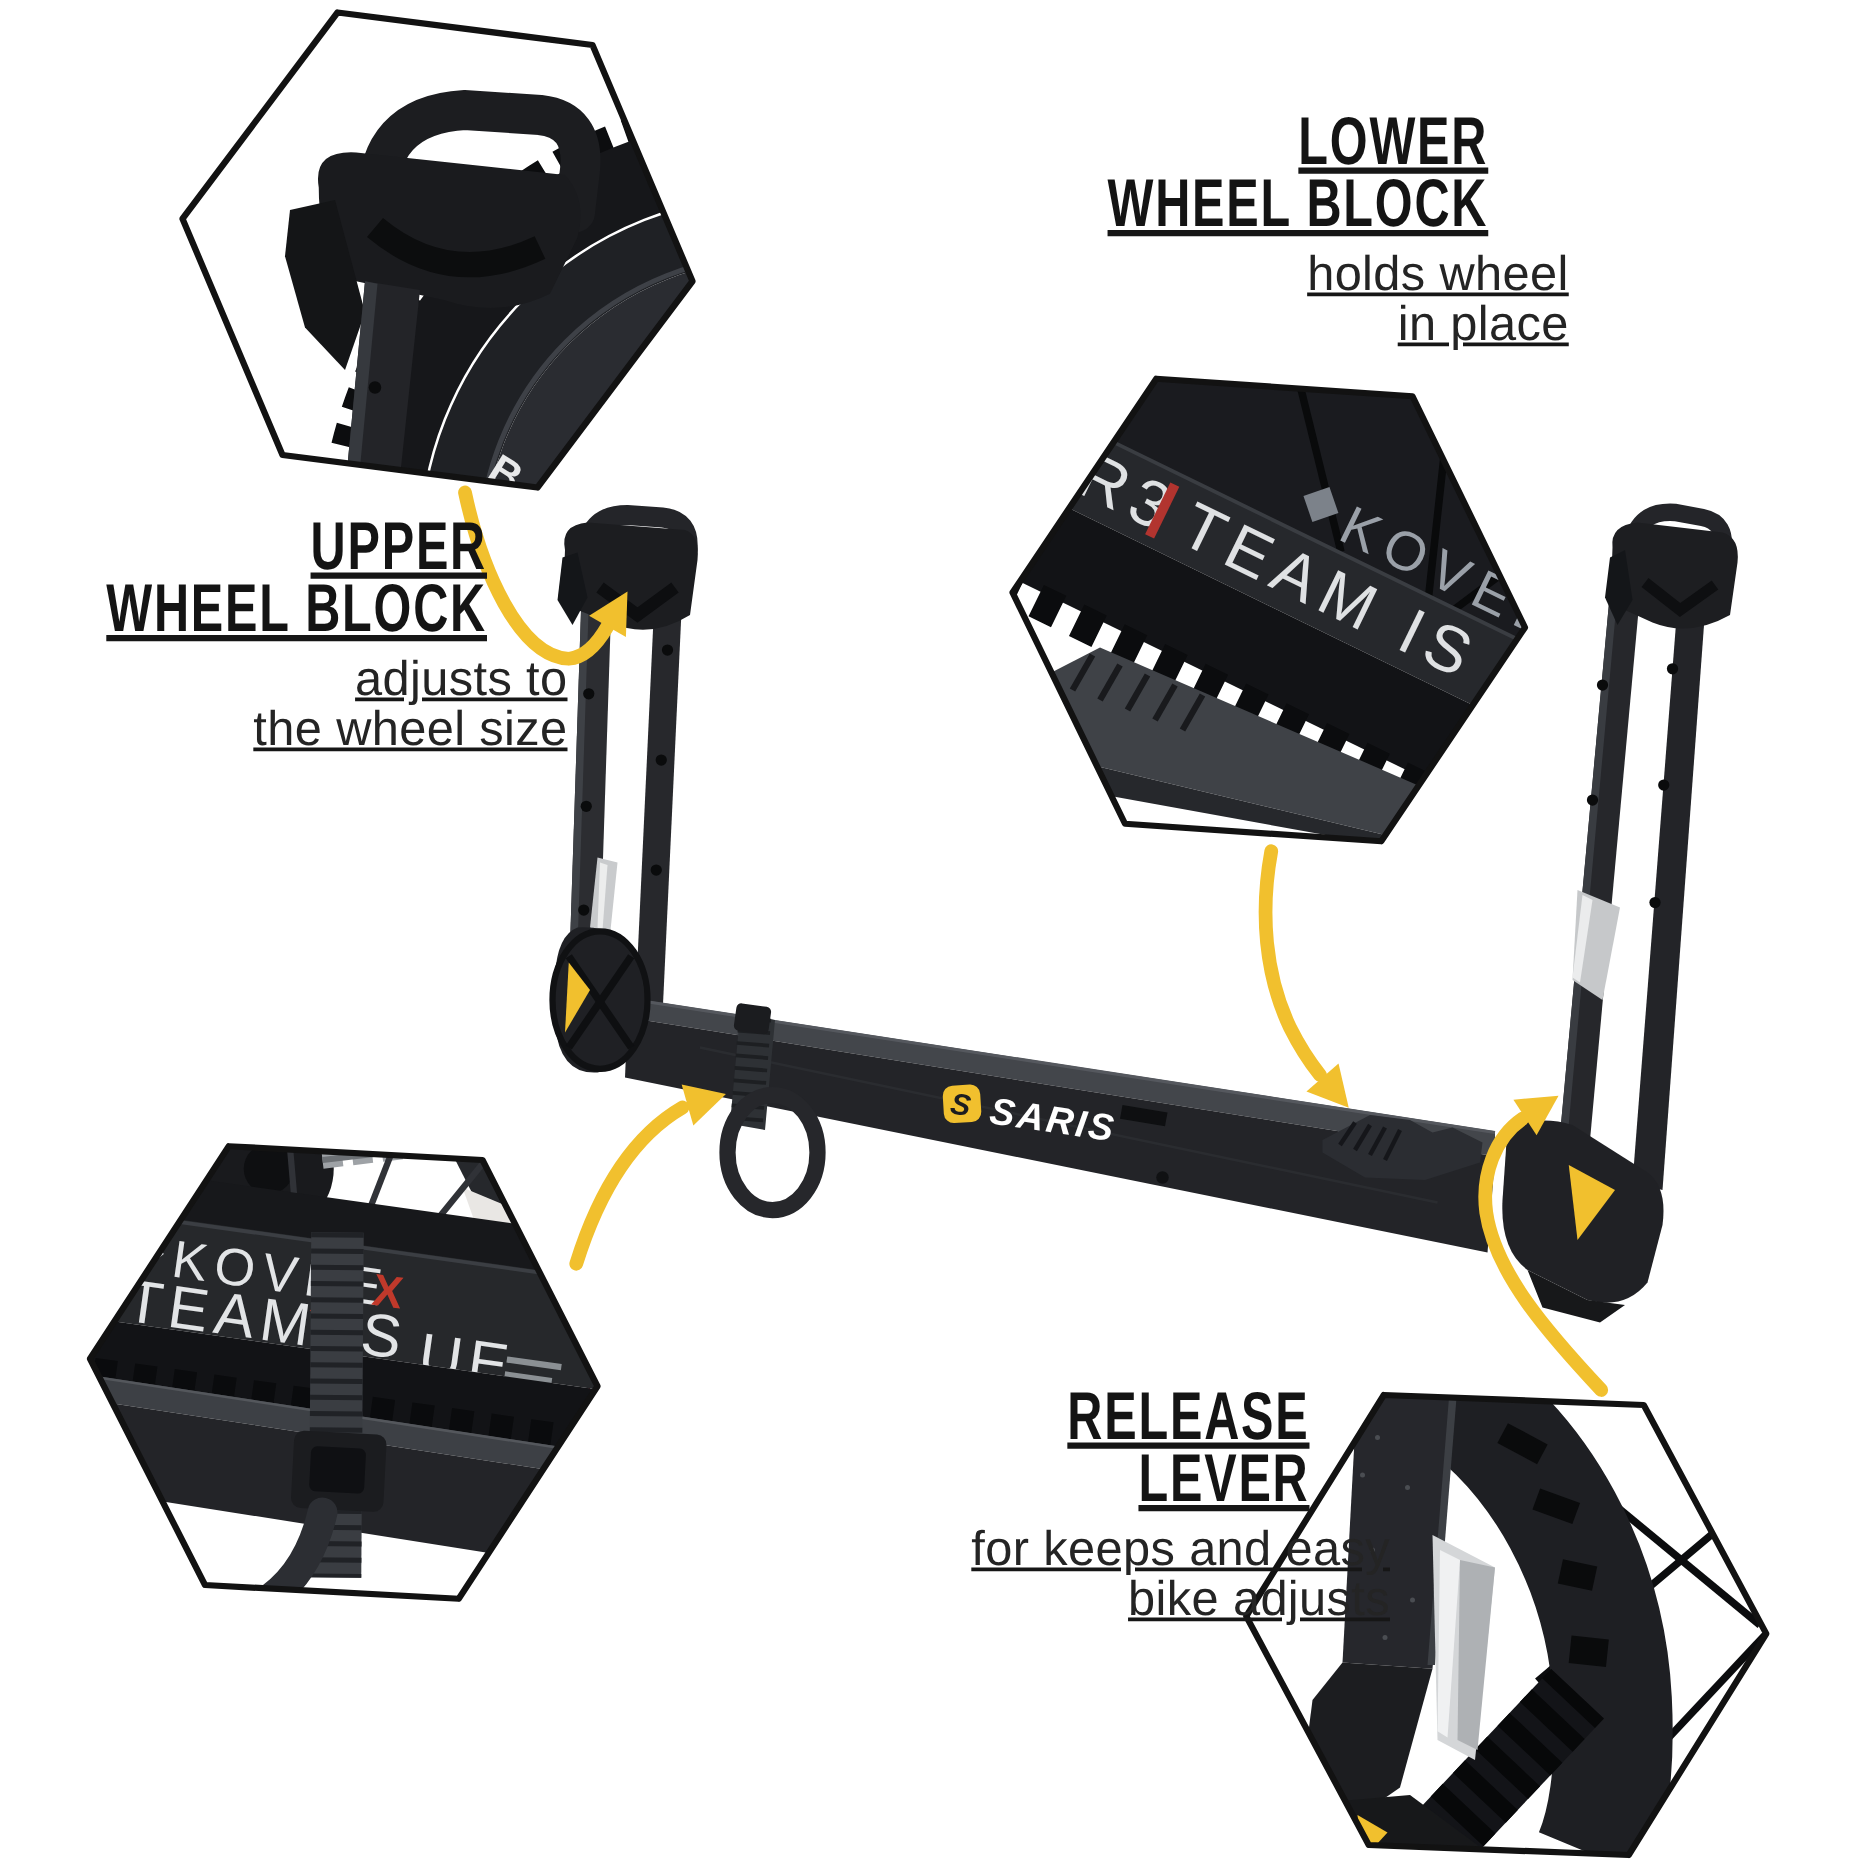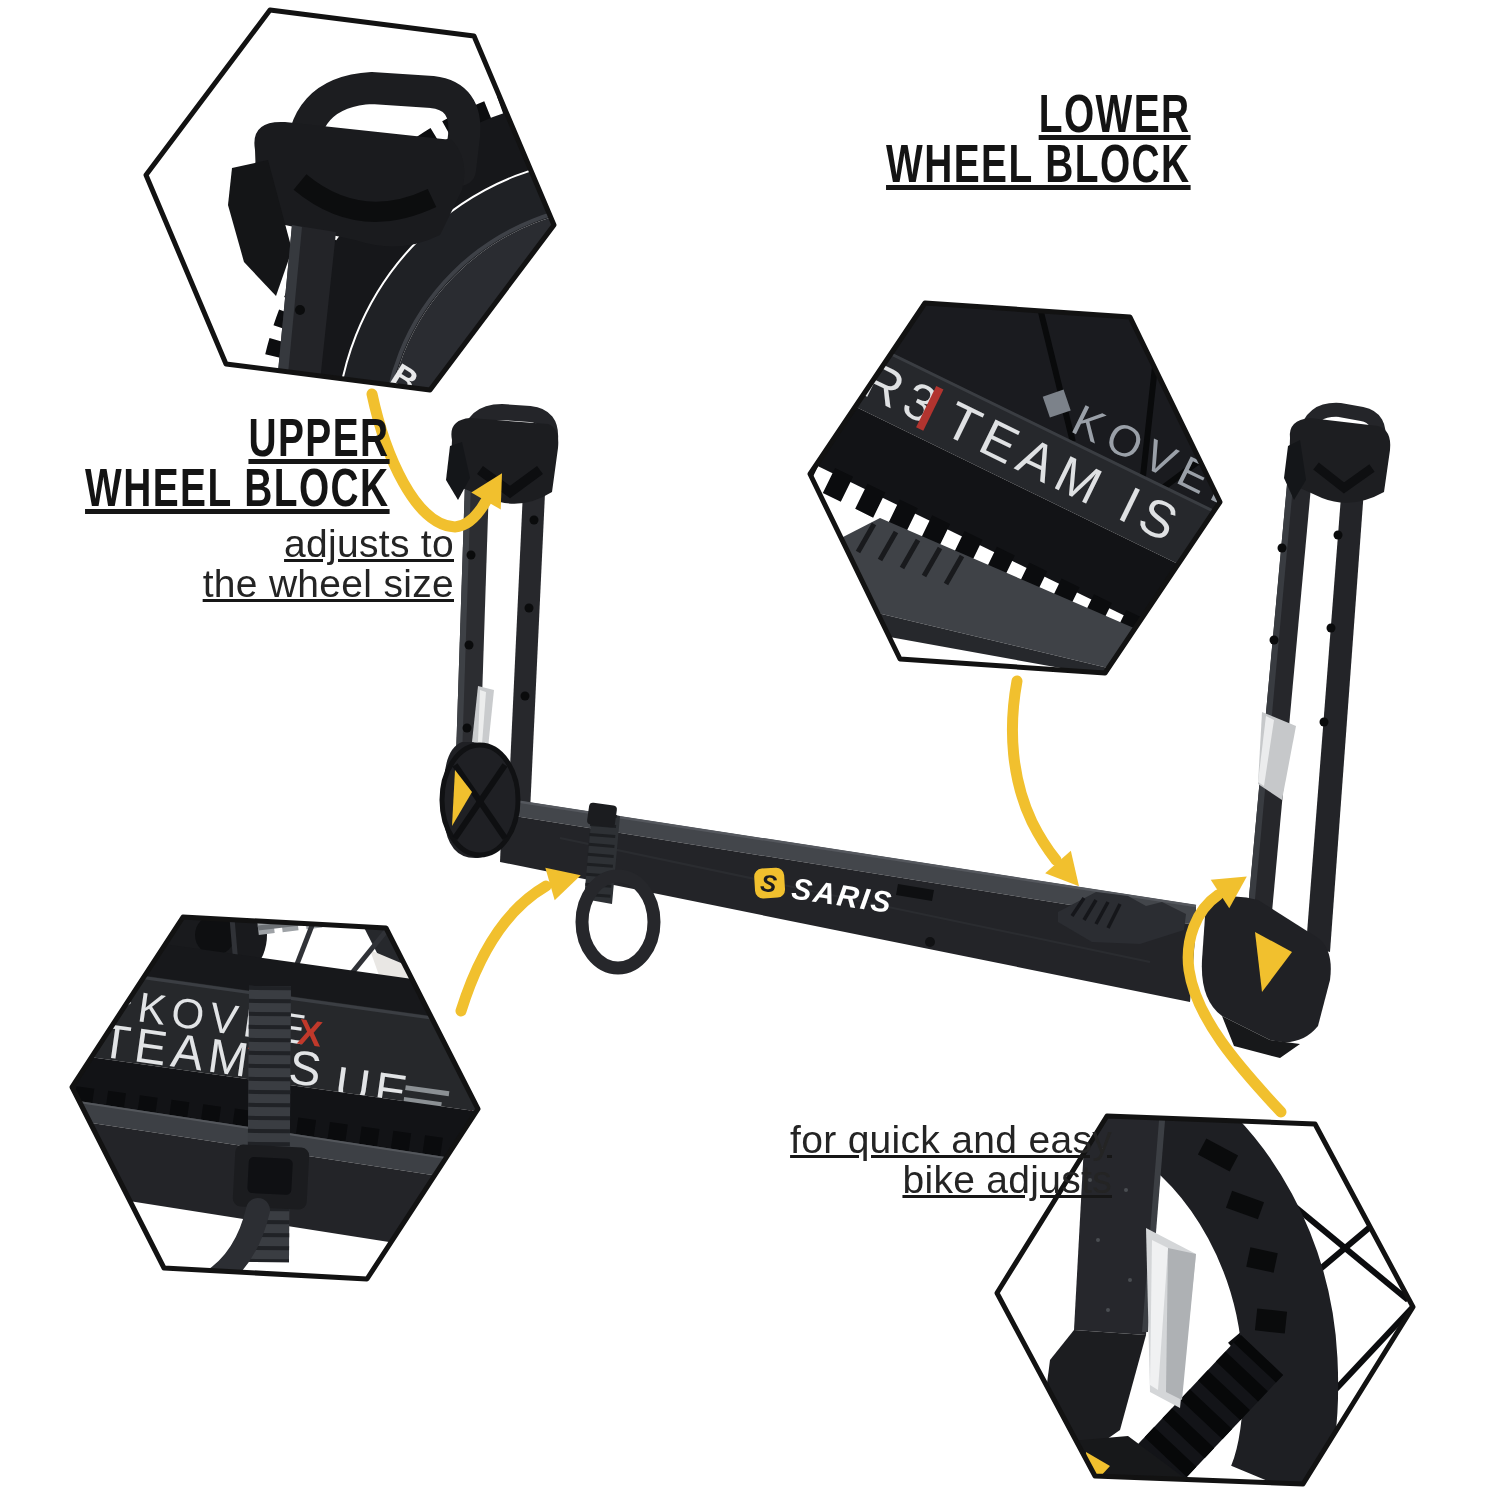--- a/index.html
+++ b/index.html
@@ -261,25 +261,33 @@
       <div>adjusts to</div>
       <div>the wheel size</div>
     </div>
   </div>
 
   <div class="callout" style="left:795px;top:88px;width:460px;">
     <div class="co-title">
       <div>LOWER</div>
       <div>WHEEL BLOCK</div>
     </div>
+    <div class="co-desc">
+      <div>holds wheel</div>
+      <div>in place</div>
+    </div>
   </div>
 
   <div class="callout" style="left:60px;top:1318px;width:460px;">
   </div>
 
   <div class="callout" style="left:652px;top:1108px;width:460px;">
+    <div class="co-title">
+      <div>RELEASE LEVER</div>
+
+    </div>
     <div class="co-desc">
-      <div>for quick and easy</div>
+      <div>for keeps and easy</div>
       <div>bike adjusts</div>
     </div>
   </div>
 
 </div>
 
 </body></html>

